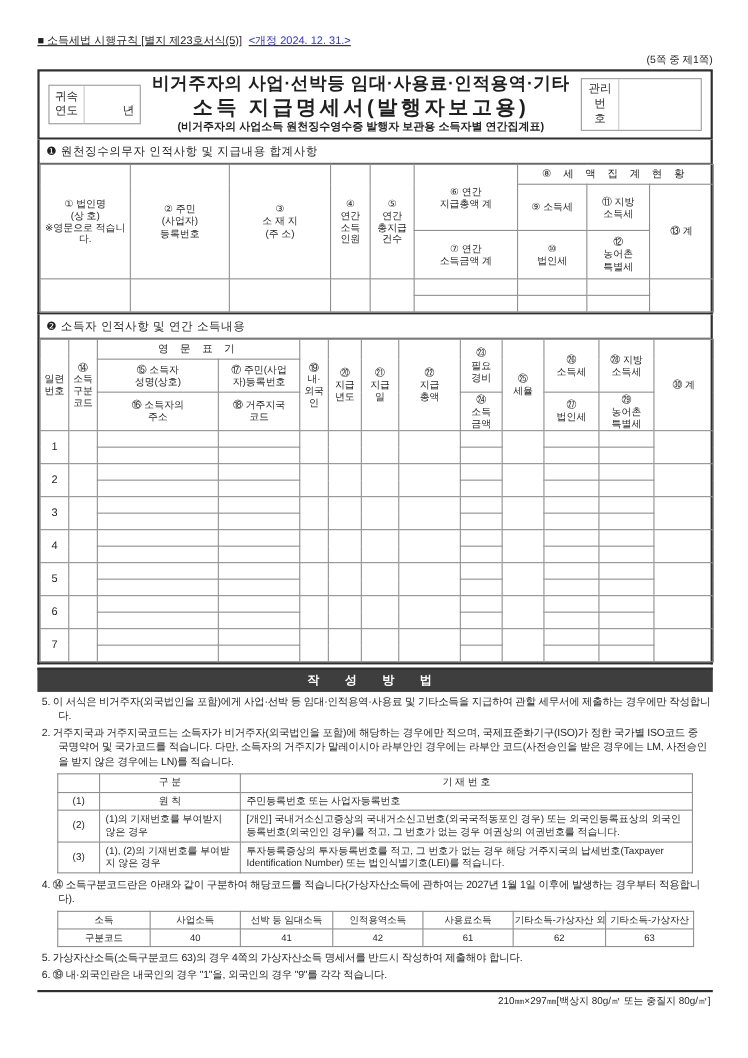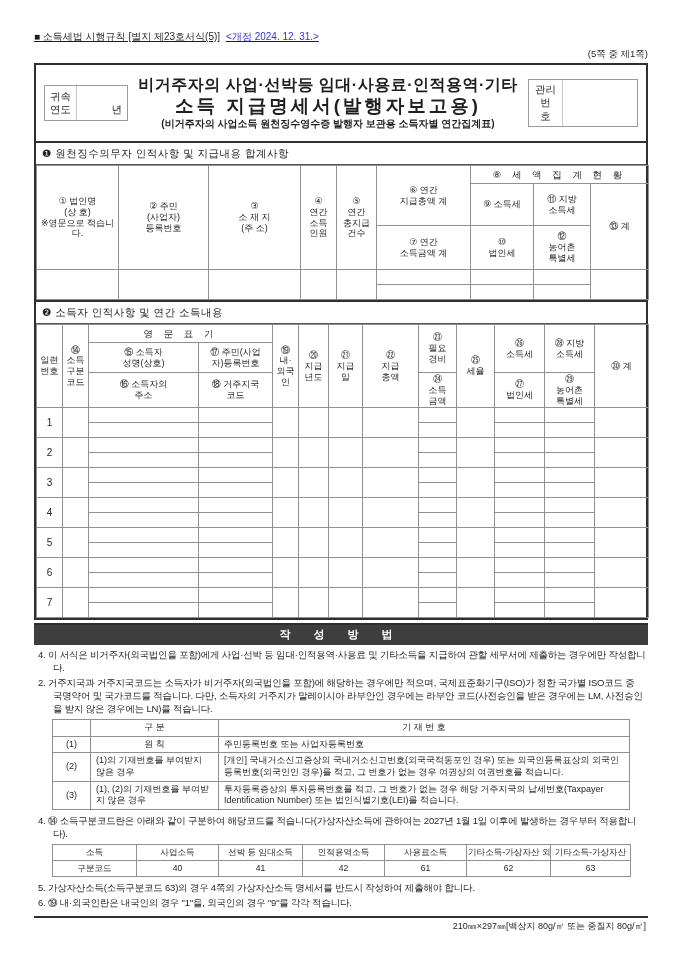--- a/index.html
+++ b/index.html
@@ -14,21 +14,21 @@
 
   
   .topline { font-size:10px; display:flex; gap:6px; align-items:baseline;text-decoration:underline; }
   .topline .rev { color:#3232cd; }
   .pagenote { font-size:9.5px; text-align:right; margin-top:4px; margin-bottom:2px; }
 
   
   .titlebox {
     border:2px solid #2f2f2f;
     display:flex; align-items:center;
-    padding:8px 8px; height:80px; background:#fff;
+    padding:8px 8px; height:64px; background:#fff;
   }
   .yearbox { border:1px solid #9a9a9a; display:flex; font-size:10.5px; line-height:1.25; align-self:center; }
   .yearbox .ylab { padding:4px 5px; border-right:1px solid #c9c9c9; white-space:pre-line; }
   .yearbox .yval { width:50px; padding:4px 5px; display:flex; align-items:flex-end; justify-content:flex-end; font-size:10.5px; }
   .titles { flex:1; text-align:center; line-height:1.18; padding:0 4px; }
   .t-line1 { font-size:16px; font-weight:bold; letter-spacing:0.5px; }
   .t-line2 { font-size:18.5px; font-weight:bold; letter-spacing:3px; }
   .t-sub   { font-size:10px; font-weight:bold; margin-top:2px; }
   .mgmtbox { border:1px solid #9a9a9a; display:flex; font-size:10.5px; align-self:center;gap:36px; }
   .mgmtbox .mlab { padding:3px 6px; border-right:1px solid #c9c9c9; white-space:pre-line; text-align:center; line-height:1.3; }
@@ -417,21 +417,21 @@
       <td class="fill lb"></td>
       <td class="fill lb"></td>
     </tr>
   </tbody>
     </table>
   </div>
 
   <div class="instr">
     <div class="instr-bar">작 성 방 법</div>
     <div class="instr-items">
-      <div class="instr-item">4. 이 서식은 비거주자(외국법인을 포함)에게 사업·선박 등 임대·인적용역·사용료 및 기타소득을 지급하여 관할 세무서에 제출하는 경우에만 작성합니다.</div>
+      <div class="instr-item">5. 이 서식은 비거주자(외국법인을 포함)에게 사업·선박 등 임대·인적용역·사용료 및 기타소득을 지급하여 관할 세무서에 제출하는 경우에만 작성합니다.</div>
       <div class="instr-item">2. 거주지국과 거주지국코드는 소득자가 비거주자(외국법인을 포함)에 해당하는 경우에만 적으며, 국제표준화기구(ISO)가 정한 국가별 ISO코드 중 국명약어 및 국가코드를 적습니다. 다만, 소득자의 거주지가 말레이시아 라부안인 경우에는 라부안 코드(사전승인을 받은 경우에는 LM, 사전승인을 받지 않은 경우에는 LN)를 적습니다.</div>
 
       <table class="subtable">
         <colgroup>
             <col style="width:38px">
             <col style="width:128px">
             <col>
           </colgroup>
         <tbody>
             <tr>

